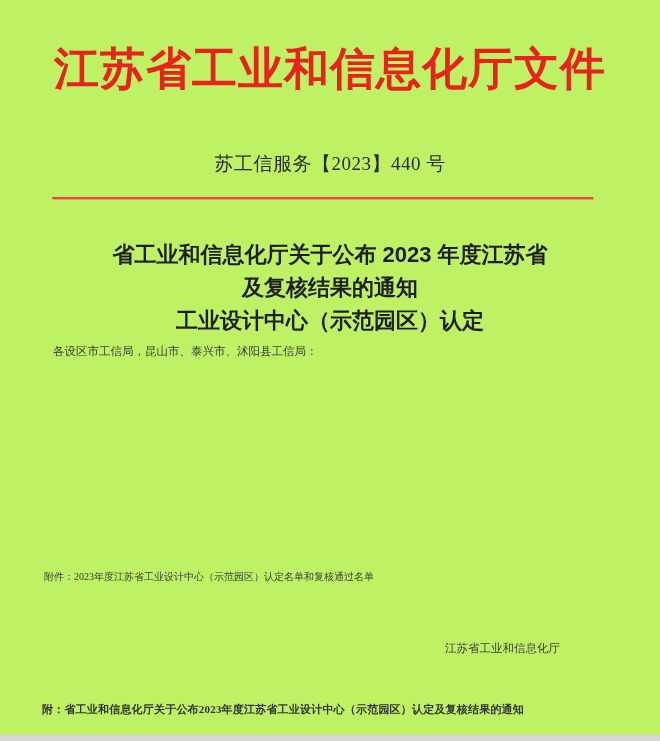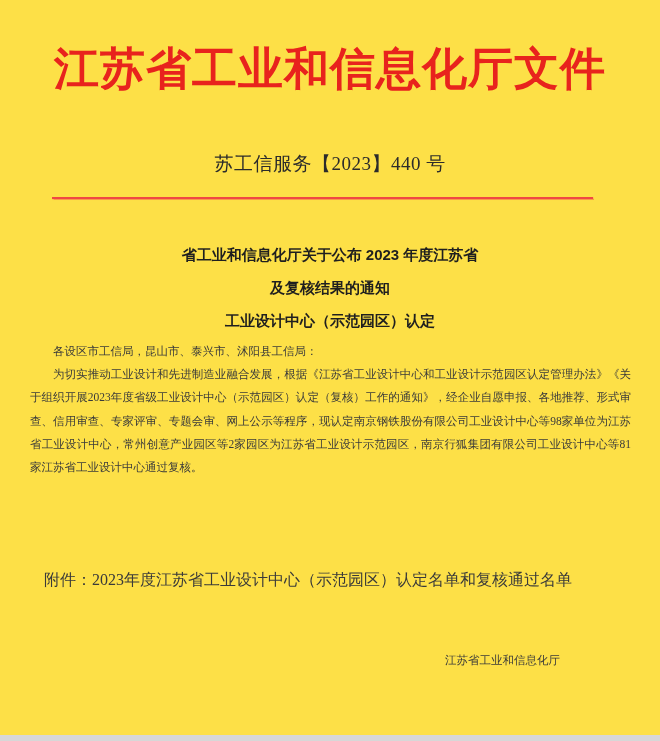--- a/index.html
+++ b/index.html
@@ -6,21 +6,21 @@
   :root {
     --header-red: #e8231d;
     --divider-red: #f04743;
     --body-text: #3a3a3a;
     --bottom-bar: #d7d7d7;
   }
   .page {
     position: relative;
     width: 660px;
     height: 741px;
-    background: #fde047;
+    background: #bef264;
     overflow: hidden;
     font-family: "Liberation Serif", serif;
   }
   .agency-header {
     position: absolute;
     top: 44px; left: 0; right: 0;
     text-align: center;
     font-size: 45px;
     font-weight: bold;
     letter-spacing: 1px;
@@ -40,51 +40,50 @@
     position: absolute;
     top: 197px; left: 52px;
     width: 541px; height: 2px;
     background: var(--divider-red);
     box-shadow: 0 0 1px 0.5px rgba(240,71,67,0.45);
   }
   .notice-title {
     position: absolute;
     top: 238px; left: 0; right: 0;
     text-align: center;
-    font-size: 15px;
+    font-size: 22px;
     font-weight: 700;
     color: #1f1f1f;
     line-height: 33px;
     font-family: "Liberation Sans", sans-serif;
   }
   .body-text {
     position: absolute;
     top: 340px; left: 30px;
     width: 601px;
     font-size: 11.5px;
     line-height: 23.2px;
     color: var(--body-text);
     text-align: justify;
   }
   .salutation { margin: 0 0 3px 0; text-indent: 0; }
   .body-text p { margin: 0; text-indent: 2em; }
   .attachment-line {
     position: absolute;
     top: 570px; left: 44px;
-    font-size: 16px;
+    font-size: 10px;
     color: var(--body-text);
   }
   .signature {
     position: absolute;
     top: 637px; right: 100px;
     text-align: center;
     font-size: 11.5px;
     line-height: 23px;
     color: var(--body-text);
-    margin-top: 12px;
   }
   .footer-note {
     position: absolute;
     top: 702px; left: 42px;
     font-size: 11px;
     font-weight: 600;
     letter-spacing: 0.2px;
     color: #333333;
   }
   .bottom-edge {
@@ -106,25 +105,25 @@
   <div class="red-divider"></div>
 
   <div class="notice-title">
     <div>省工业和信息化厅关于公布 2023 年度江苏省</div>
     <div>及复核结果的通知</div>
     <div>工业设计中心（示范园区）认定</div>
   </div>
 
   <div class="body-text">
     <p class="salutation">各设区市工信局，昆山市、泰兴市、沭阳县工信局：</p>
-    <p>为切实推动工业设计和先进制造业融合发展，根据《江苏省工业设计中心和工业设计示范园区认定管理办法》《关于组织开展2023年度省级工业设计中心（示范园区）认定（复核）工作的通知》，经企业自愿申报、各地推荐、形式审查、信用审查、专家评审、专题会审、网上公示等程序，现认定南京钢铁股份有限公司工业设计中心等98家单位为江苏省工业设计中心，常州创意产业园区等2家园区为江苏省工业设计示范园区，南京行狐集团有限公司工业设计中心等81家江苏省工业设计中心通过复核。</p>
   </div>
 
   <div class="attachment-line">附件：2023年度江苏省工业设计中心（示范园区）认定名单和复核通过名单</div>
 
   <div class="signature">
     <div>江苏省工业和信息化厅</div>
   </div>
 
+  <div class="footer-note">附：省工业和信息化厅关于公布2023年度江苏省工业设计中心（示范园区）认定及复核结果的通知</div>
 
   <div class="bottom-edge"></div>
 
 </div>
 
 </body></html>

